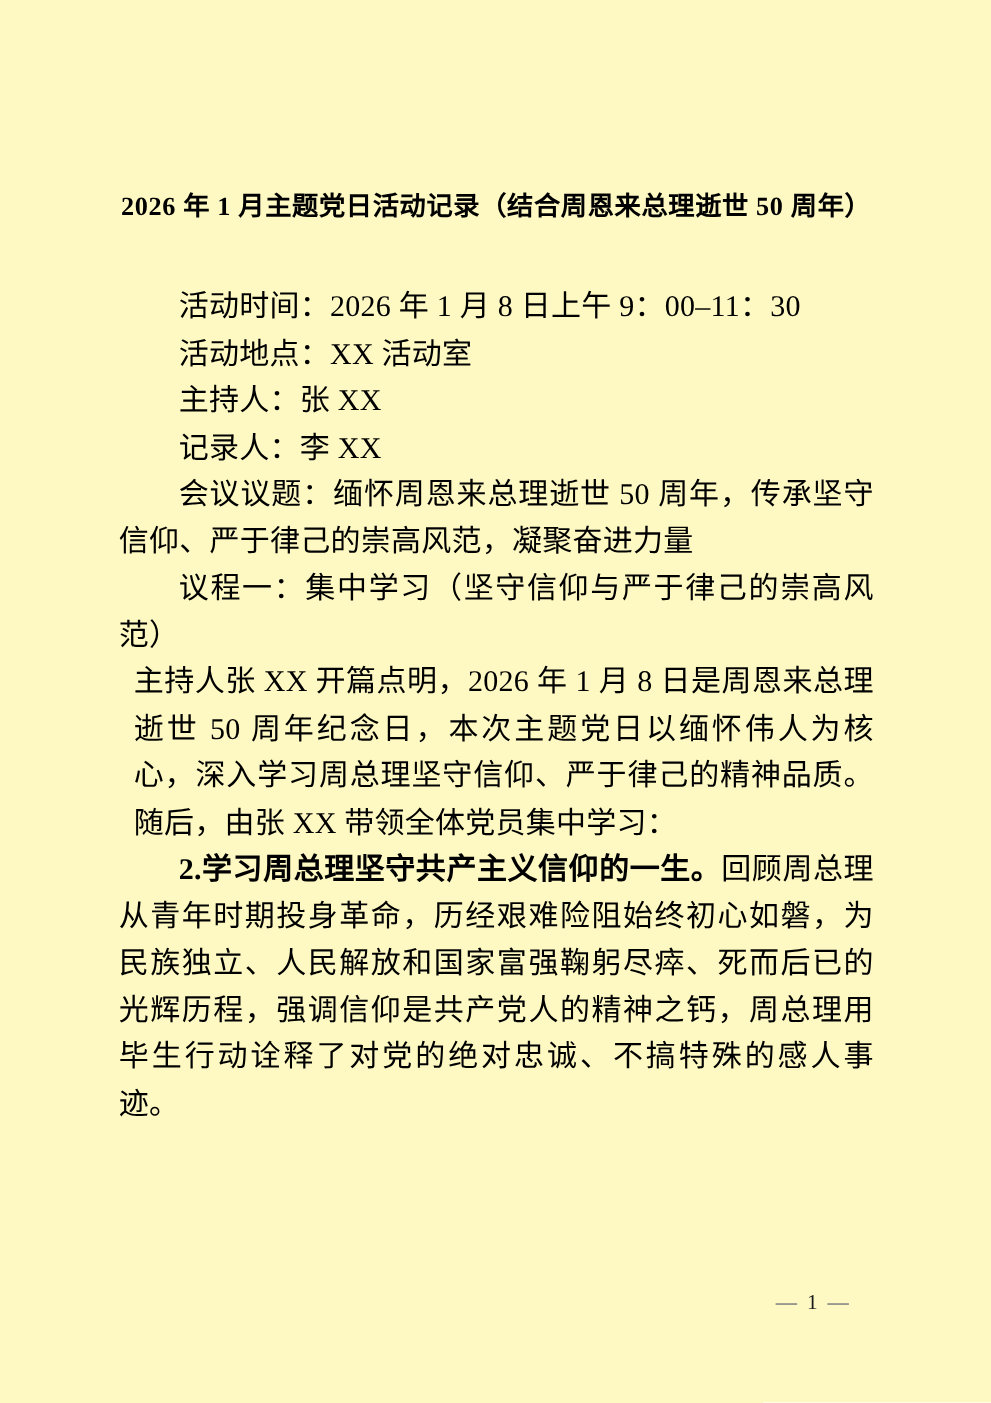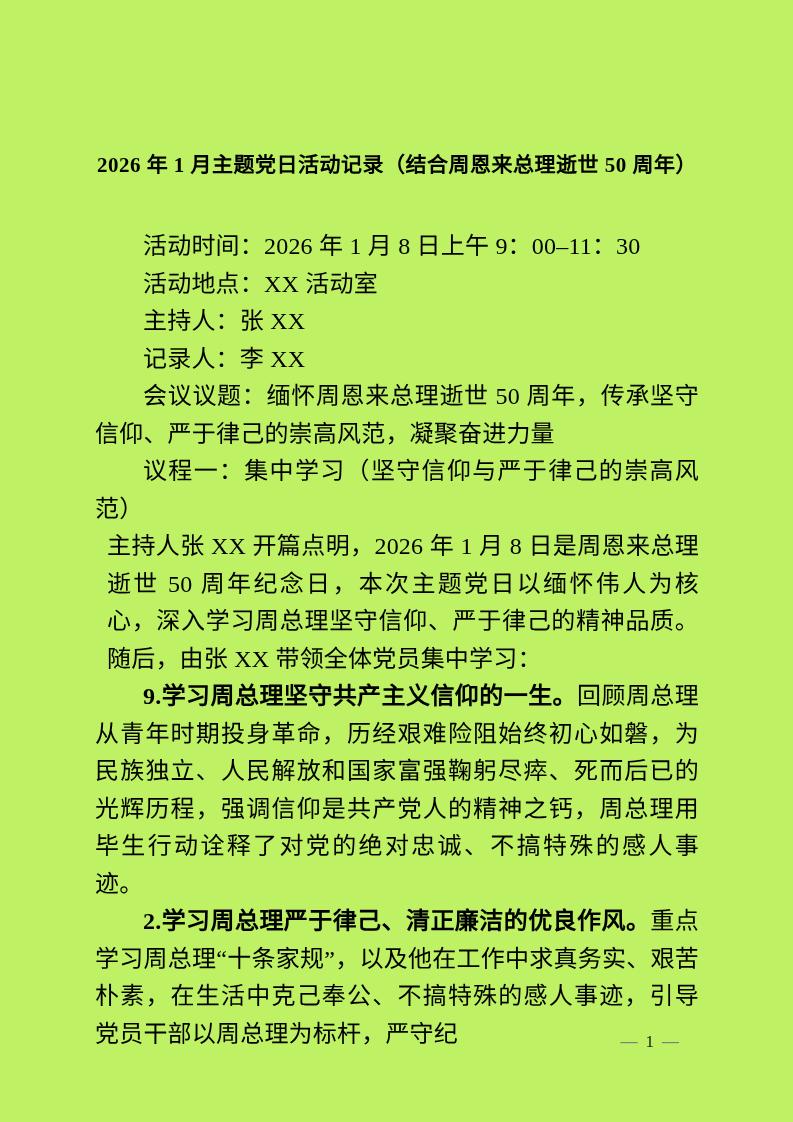--- a/index.html
+++ b/index.html
@@ -5,21 +5,21 @@
   html, body {
     margin: 0;
     padding: 0;
     background: #ffffff;
   }
   .page {
     position: relative;
     width: 793px;
     height: 1122px;
     margin: 0 auto;
-    background: #bef264;
+    background: #fef9c3;
     overflow: hidden;
     font-family: "Liberation Serif", "DejaVu Serif", serif;
     color: #000000;
   }
   .content {
     position: absolute;
     left: 95px;
     top: 150px;
     width: 604px;
   }
@@ -85,25 +85,22 @@
 
       <p class="indent">记录人：李 XX</p>
 
       <p class="indent">会议议题：缅怀周恩来总理逝世 50 周年，传承坚守信仰、严于律己的崇高风范，凝聚奋进力量</p>
 
       <p class="indent">议程一：集中学习（坚守信仰与严于律己的崇高风范）</p>
 
       <p class="no-indent">主持人张 XX 开篇点明，2026 年 1 月 8 日是周恩来总理逝世 50 周年纪念日，本次主题党日以缅怀伟人为核心，深入学习周总理坚守信仰、严于律己的精神品质。随后，由张 XX 带领全体党员集中学习：</p>
 
       <p class="indent">
-        <span class="lead-bold">9.学习周总理坚守共产主义信仰的一生。</span><span>回顾周总理从青年时期投身革命，历经艰难险阻始终初心如磐，为民族独立、人民解放和国家富强鞠躬尽瘁、死而后已的光辉历程，强调信仰是共产党人的精神之钙，周总理用毕生行动诠释了对党的绝对忠诚、不搞特殊的感人事迹。</span>
+        <span class="lead-bold">2.学习周总理坚守共产主义信仰的一生。</span><span>回顾周总理从青年时期投身革命，历经艰难险阻始终初心如磐，为民族独立、人民解放和国家富强鞠躬尽瘁、死而后已的光辉历程，强调信仰是共产党人的精神之钙，周总理用毕生行动诠释了对党的绝对忠诚、不搞特殊的感人事迹。</span>
       </p>
 
-      <p class="indent">
-        <span class="lead-bold">2.学习周总理严于律己、清正廉洁的优良作风。</span><span>重点学习周总理“十条家规”，以及他在工作中求真务实、艰苦朴素，在生活中克己奉公、不搞特殊的感人事迹，引导党员干部以周总理为标杆，严守纪</span>
-      </p>
     </div>
   </div>
 
   <div class="page-footer">
     <span class="dash">—</span><span class="num">1</span><span class="dash">—</span>
   </div>
 </div>
 
 </body></html>

